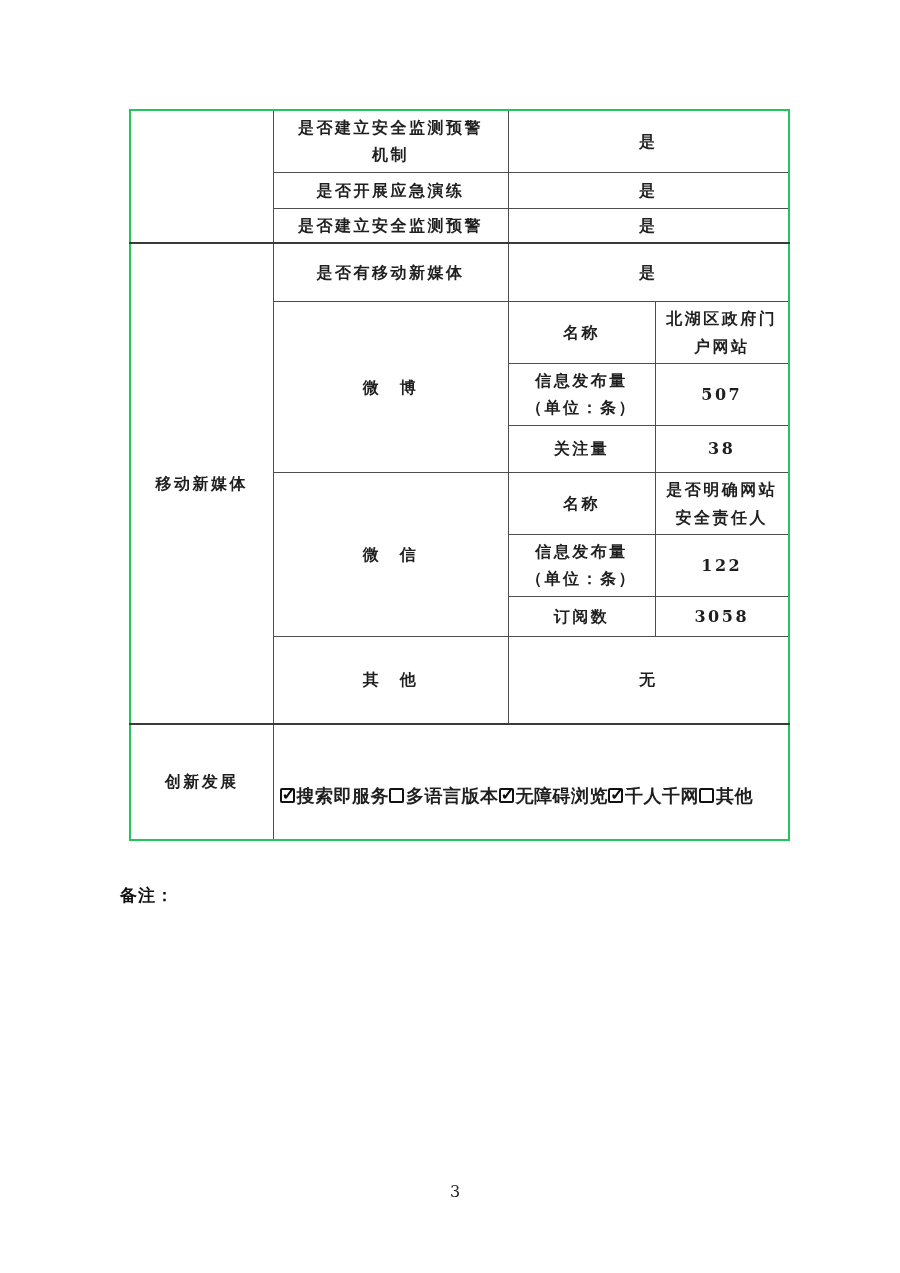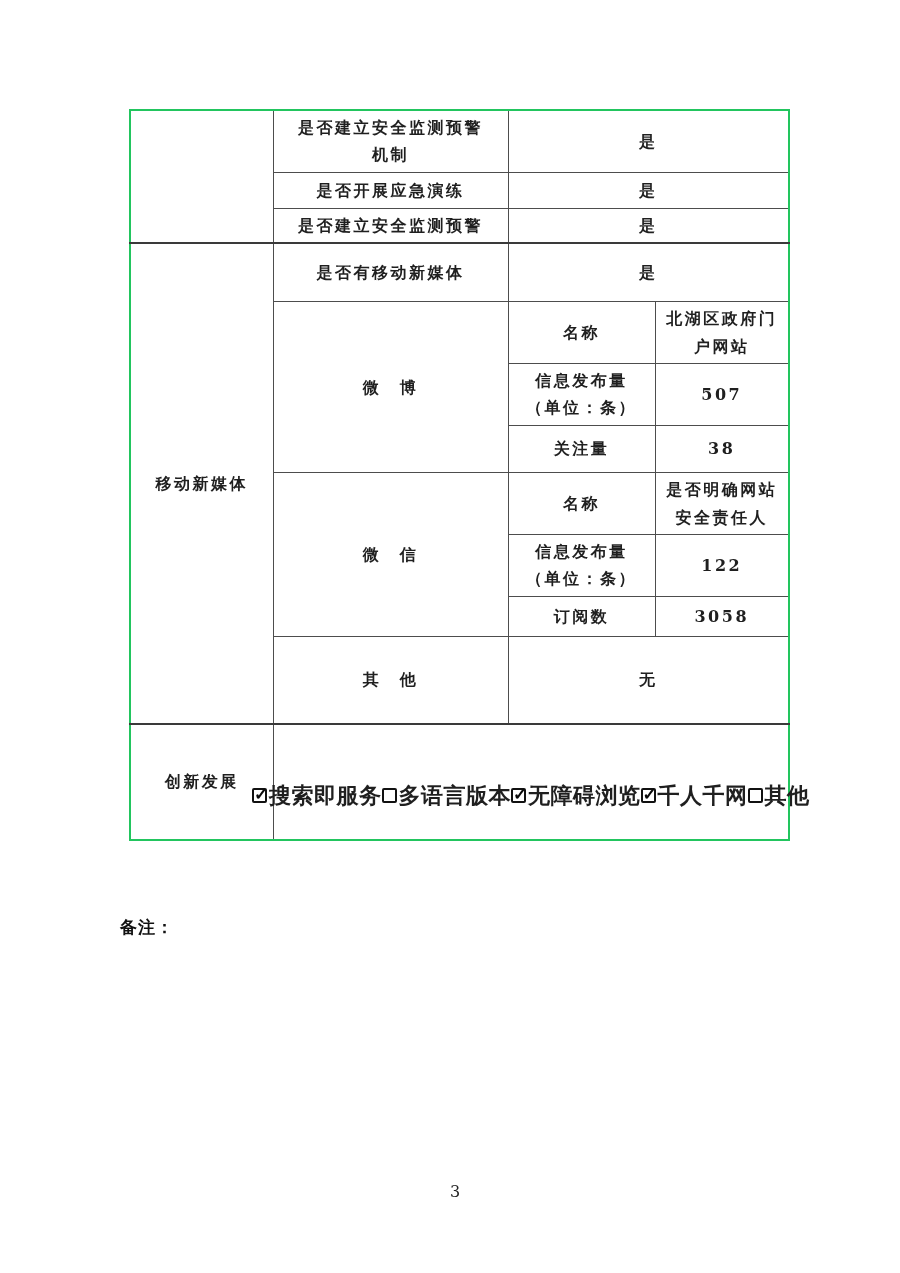--- a/index.html
+++ b/index.html
@@ -38,25 +38,25 @@
   table.report { border: 2px solid #22c55e; font-weight: bold; }
   tr.section-top td { border-top: 2px solid #3a3a3a; }
   td.num { letter-spacing: 0.5px; }
   td.preline { white-space: pre-line; }
   td.wide-gap { letter-spacing: 2.5px; }
   td.value-wrap { padding: 2px 4px; }
   
   td.innovation-cell { padding: 0; }
   .innovation-content {
     display: flex;
-    justify-content: center;
+    justify-content: flex-start;
     align-items: center;
     transform: translateY(-8px);
     letter-spacing: 0.5px;
-    font-size: 22px;
+    font-size: 18px;
     white-space: nowrap;
     margin-top: 44px;
   }
   .cb-item { display: inline-flex; align-items: center; }
   .checkbox {
     display: inline-block;
     width: 15px;
     height: 15px;
     border: 2.5px solid #111111;
     border-radius: 2px;
@@ -76,21 +76,20 @@
     line-height: 1;
   }
   .notes {
     position: absolute;
     left: 120px;
     top: 884px;
     font-size: 17px;
     font-weight: bold;
     letter-spacing: 1px;
     color: #111111;
-    margin-top: 32px;
   }
   .page-number {
     position: absolute;
     left: 0;
     top: 1182px;
     width: 910px;
     text-align: center;
     font-size: 16px;
     color: #222222;
   }

